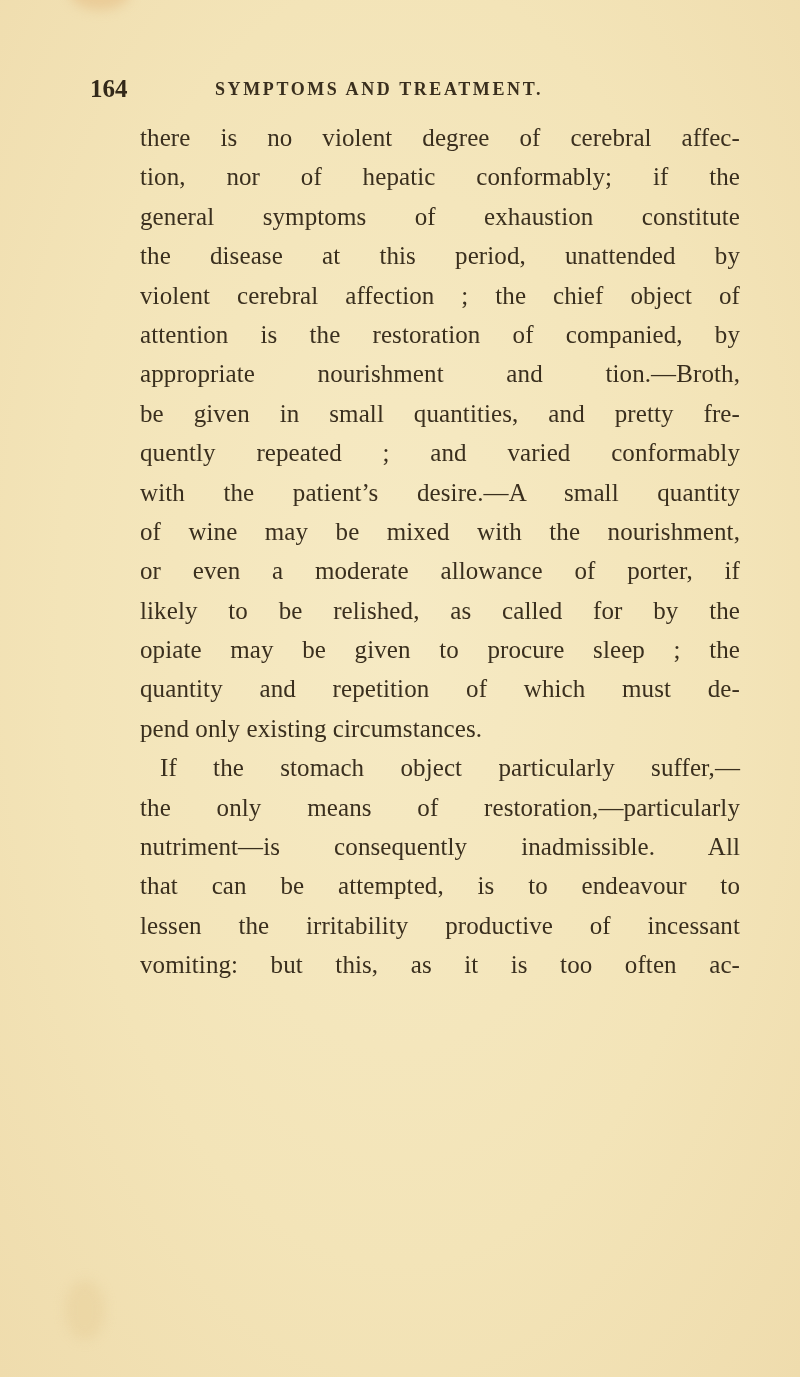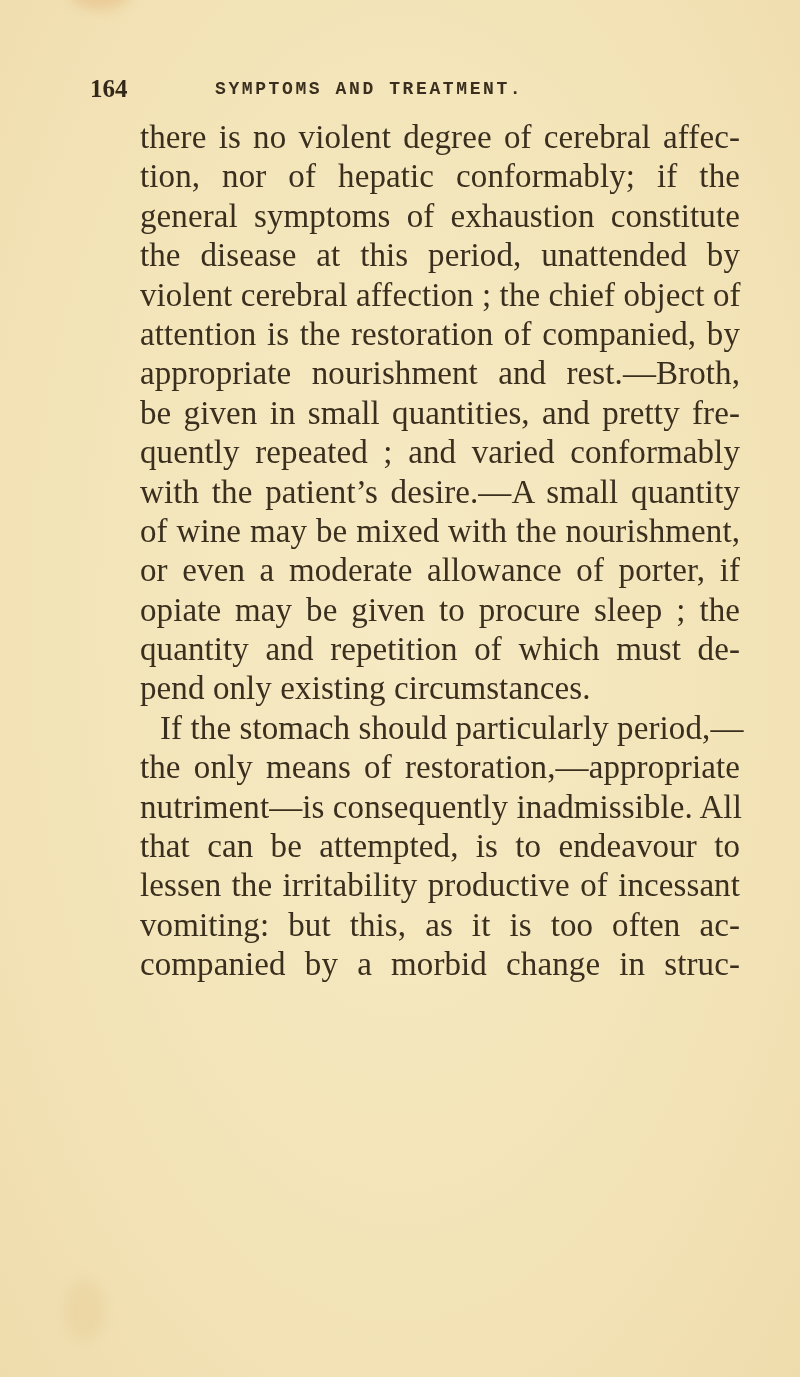--- a/index.html
+++ b/index.html
@@ -49,33 +49,32 @@
     }
     .running-head {
       position: absolute;
       left: 125px;
       top: 4px;
       font-size: 18px;
       letter-spacing: 2.6px;
       font-variant: small-caps;
       font-weight: bold;
       color: #3a2f1e;
-      font-family: Liberation Mono, monospace;
     }
     .body-text {
       position: absolute;
       top: 118px;
       left: 140px;
       width: 600px;
     }
     .line {
       display: block;
       height: 39.4px;
       line-height: 39.4px;
-      font-size: 33px;
+      font-size: 25px;
       white-space: nowrap;
       text-align: justify;
       text-align-last: justify;
       letter-spacing: 0.1px;
     }
     .line.last-para-line {
       text-align-last: left;
     }
     .line.indent {
       padding-left: 20px;
@@ -93,29 +92,29 @@
   <span class="running-head">SYMPTOMS AND TREATMENT.</span>
 </div>
 
 <div class="body-text">
   <span class="line">there is no violent degree of cerebral affec-</span>
   <span class="line">tion, nor of hepatic conformably; if the</span>
   <span class="line">general symptoms of exhaustion constitute</span>
   <span class="line">the disease at this period, unattended by</span>
   <span class="line">violent cerebral affection ; the chief object of</span>
   <span class="line">attention is the restoration of companied, by</span>
-  <span class="line">appropriate nourishment and rest.—Broth,</span>
+  <span class="line">appropriate nourishment and tion.—Broth,</span>
   <span class="line">be given in small quantities, and pretty fre-</span>
   <span class="line">quently repeated ; and varied conformably</span>
   <span class="line">with the patient’s desire.—A small quantity</span>
   <span class="line">of wine may be mixed with the nourishment,</span>
   <span class="line">or even a moderate allowance of porter, if</span>
+  <span class="line">likely to be relished, as called for by the</span>
   <span class="line">opiate may be given to procure sleep ; the</span>
   <span class="line">quantity and repetition of which must de-</span>
   <span class="line last-para-line">pend only existing circumstances.</span>
-  <span class="line indent">If the stomach should particularly period,—</span>
-  <span class="line">the only means of restoration,—appropriate</span>
+  <span class="line indent">If the stomach object particularly suffer,—</span>
+  <span class="line">the only means of restoration,—particularly</span>
   <span class="line">nutriment—is consequently inadmissible. All</span>
   <span class="line">that can be attempted, is to endeavour to</span>
   <span class="line">lessen the irritability productive of incessant</span>
   <span class="line">vomiting: but this, as it is too often ac-</span>
-  <span class="line">companied by a morbid change in struc-</span>
 </div>
 
 </body></html>

